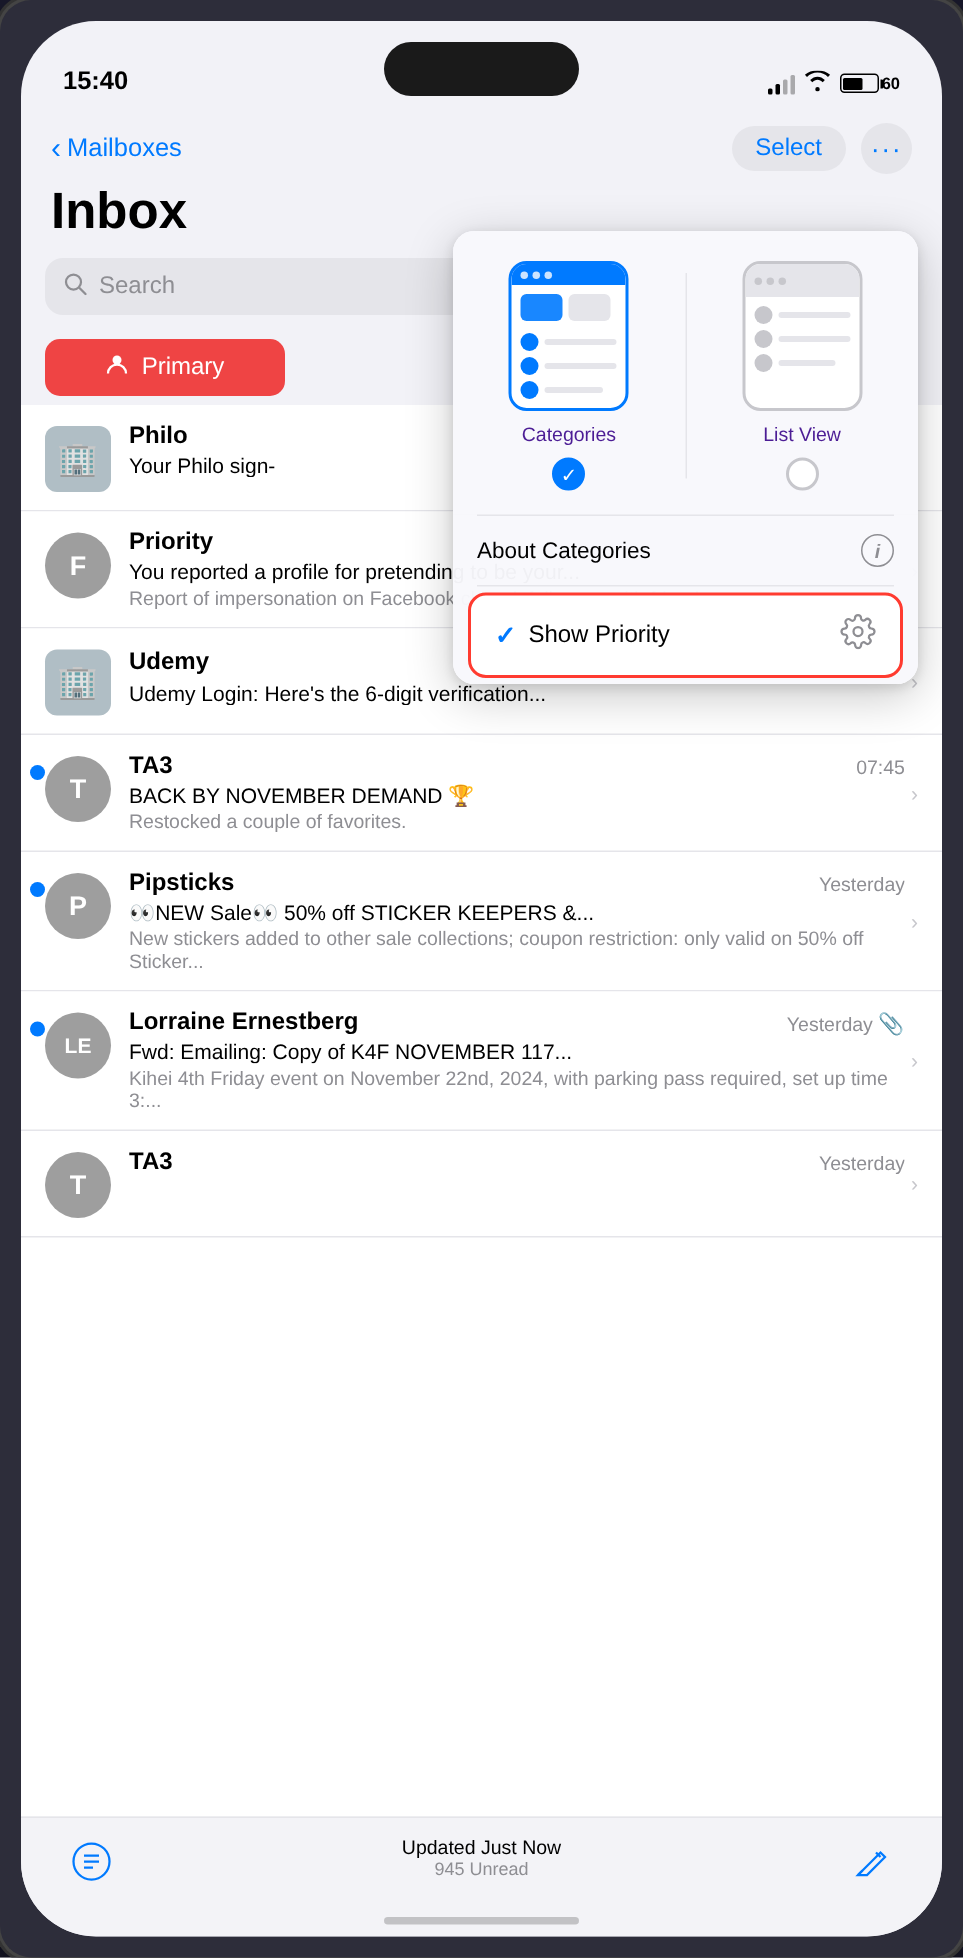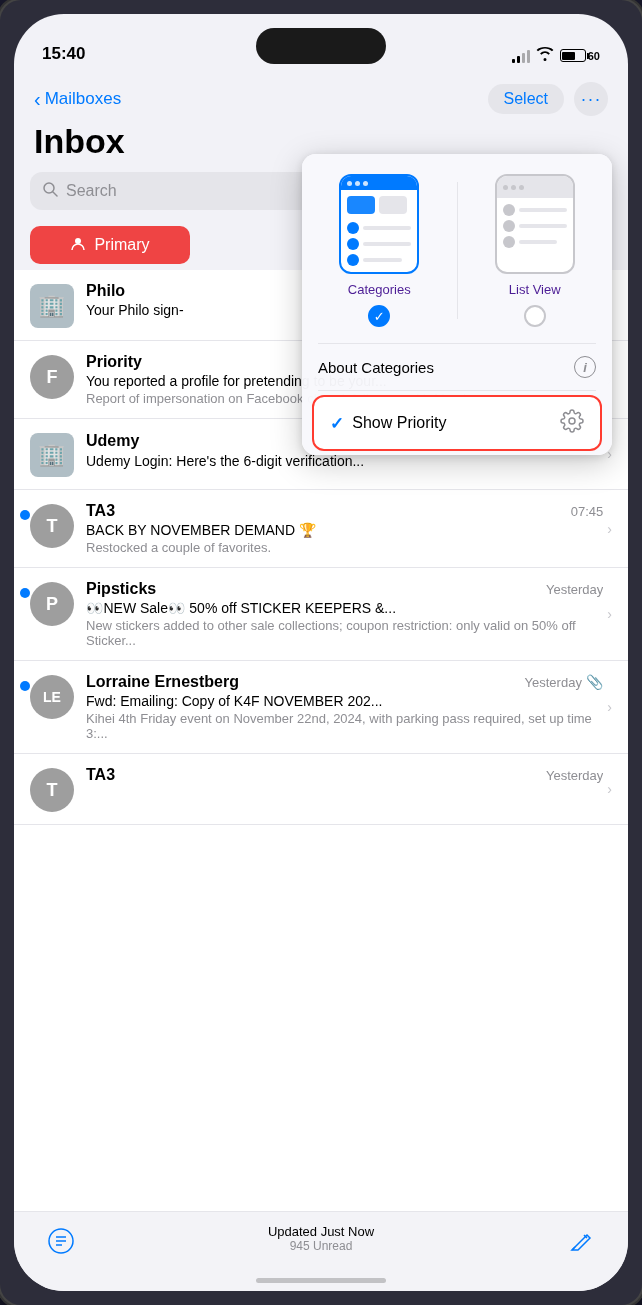--- a/index.html
+++ b/index.html
@@ -792,21 +792,21 @@
         <div class="unread-dot"></div>
         <div class="email-avatar avatar-le" style="background:#9e9e9e; font-size:14px;">LE</div>
         <div class="email-content">
           <div class="email-header">
             <span class="email-sender">Lorraine Ernestberg</span>
             <div style="display:flex;align-items:center;gap:4px;">
               <span class="email-time">Yesterday</span>
               <span class="attachment-icon">📎</span>
             </div>
           </div>
-          <div class="email-subject">Fwd: Emailing: Copy of K4F  NOVEMBER 202...</div>
+          <div class="email-subject">Fwd: Emailing: Copy of K4F  NOVEMBER 117...</div>
           <div class="email-preview">Kihei 4th Friday event on November 22nd, 2024, with parking pass required, set up time 3:...</div>
         </div>
         <span class="chevron-right">›</span>
       </div>
 
       <div class="email-item">
         <div class="email-avatar avatar-t" style="background:#9e9e9e;">T</div>
         <div class="email-content">
           <div class="email-header">
             <span class="email-sender">TA3</span>

